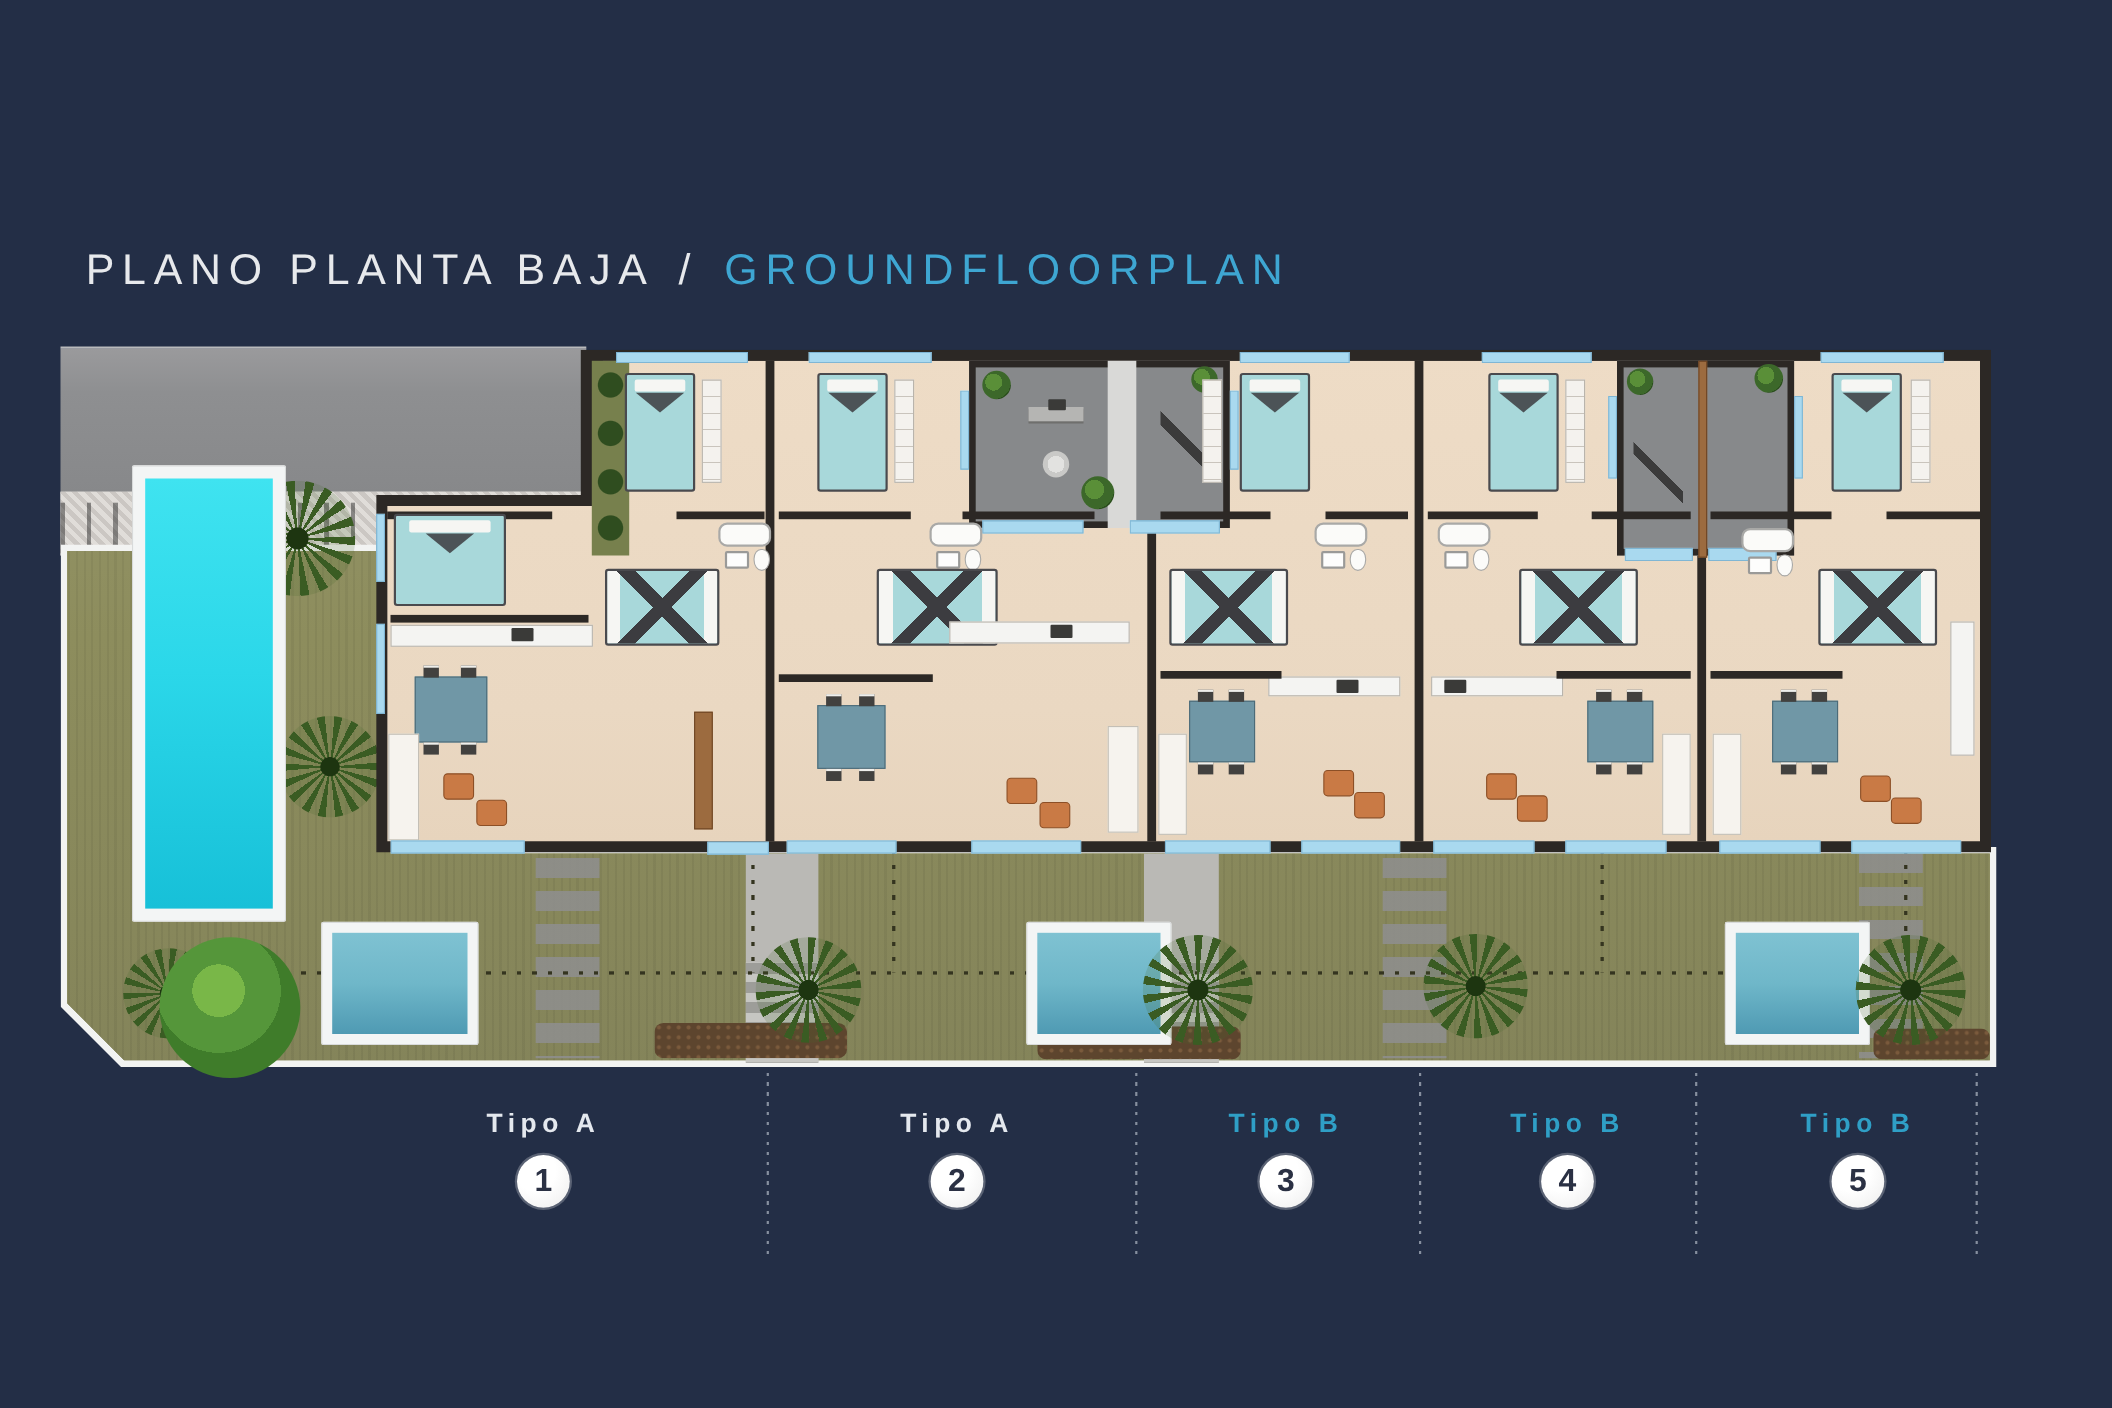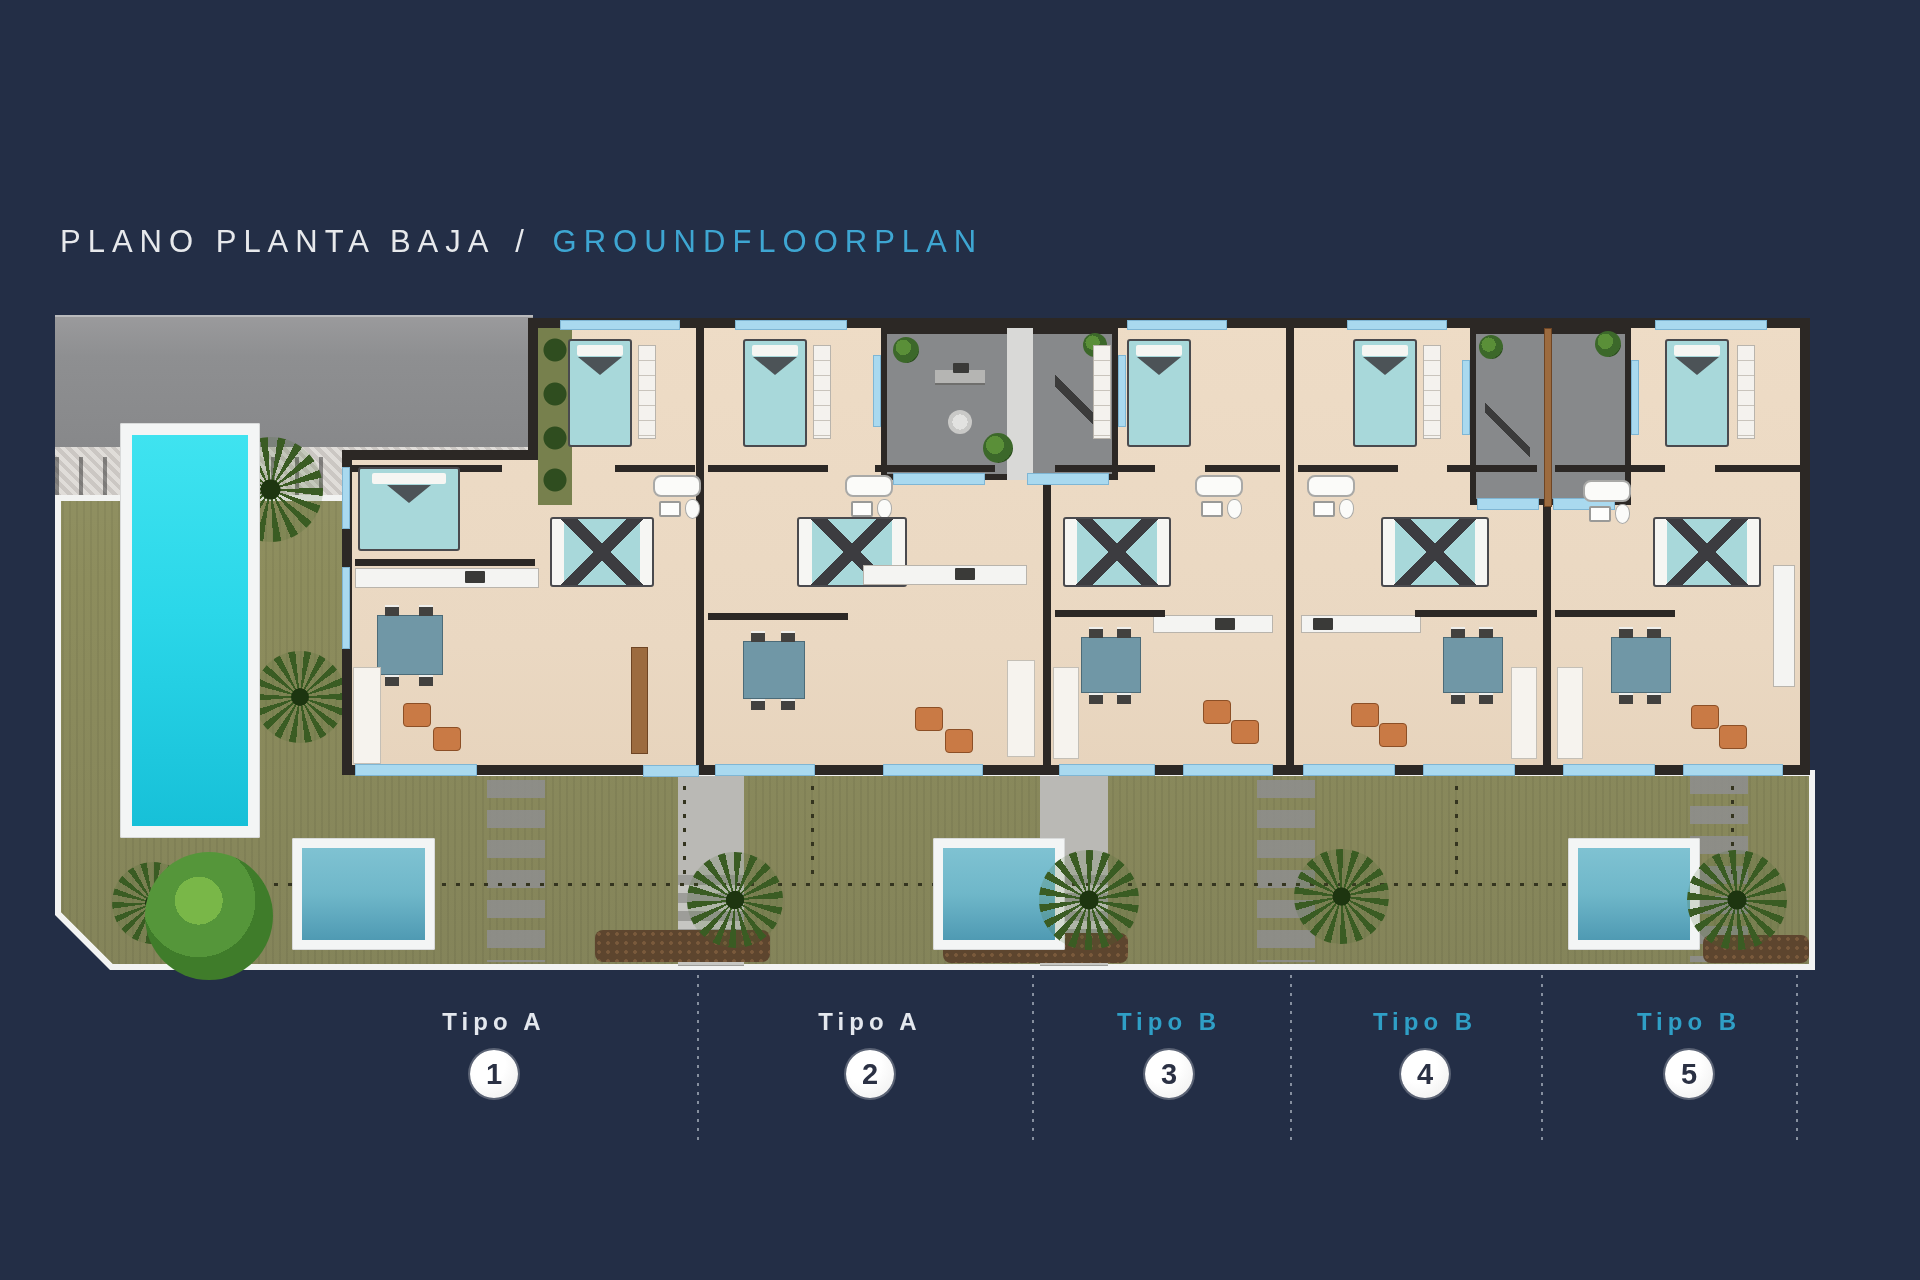--- a/index.html
+++ b/index.html
@@ -1,21 +1,21 @@
 <!DOCTYPE html>
 <html><head>
 <meta charset="utf-8">
 <style>
   html,body{margin:0;padding:0;background:#232e46;}
   #stage{position:relative;width:1920px;height:1280px;overflow:hidden;
          background:#232e46;font-family:"Liberation Sans","DejaVu Sans",sans-serif;}
   .abs{position:absolute;}
 
   
-  #title{position:absolute;left:60px;top:224px;font-size:31px;letter-spacing:7px;
+  #title{position:absolute;left:78px;top:224px;font-size:39px;letter-spacing:7px;
          white-space:nowrap;color:#e7e9ec;font-weight:500;}
   #title .t-blue{color:#3ea6d2;}
   #title .t-sep{color:#e7e9ec;padding:0 6px;}
 
   
   #plan{position:absolute;left:55px;top:315px;width:1765px;height:660px;}
 
   .driveway{left:0;top:0;width:478px;height:132px;
             background:linear-gradient(180deg,#9a9a9c 0,#8e8f91 30%,#87888a 100%);
             border-top:2px solid #b9babc;}

